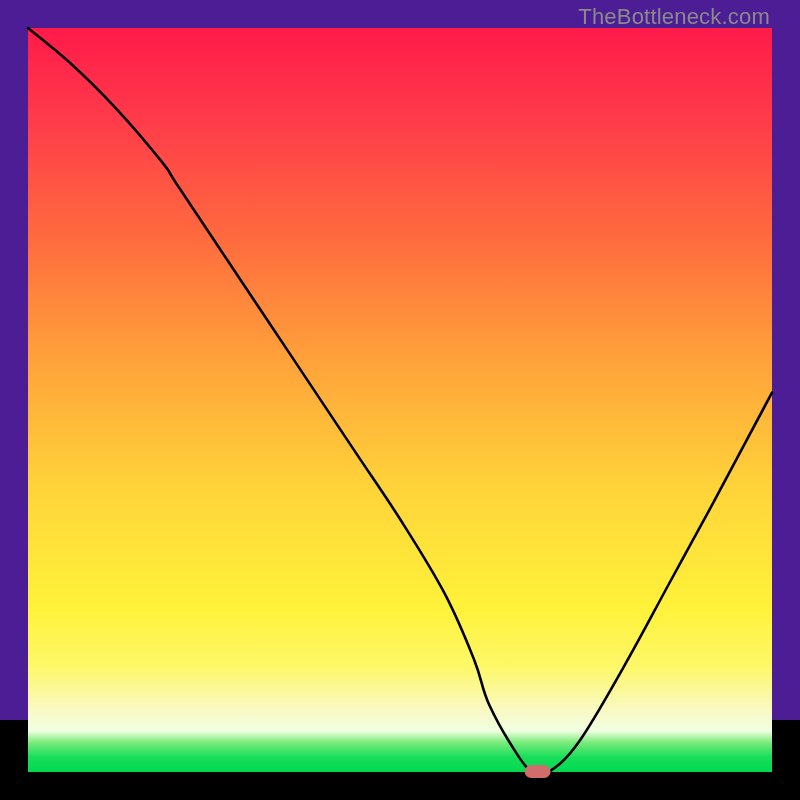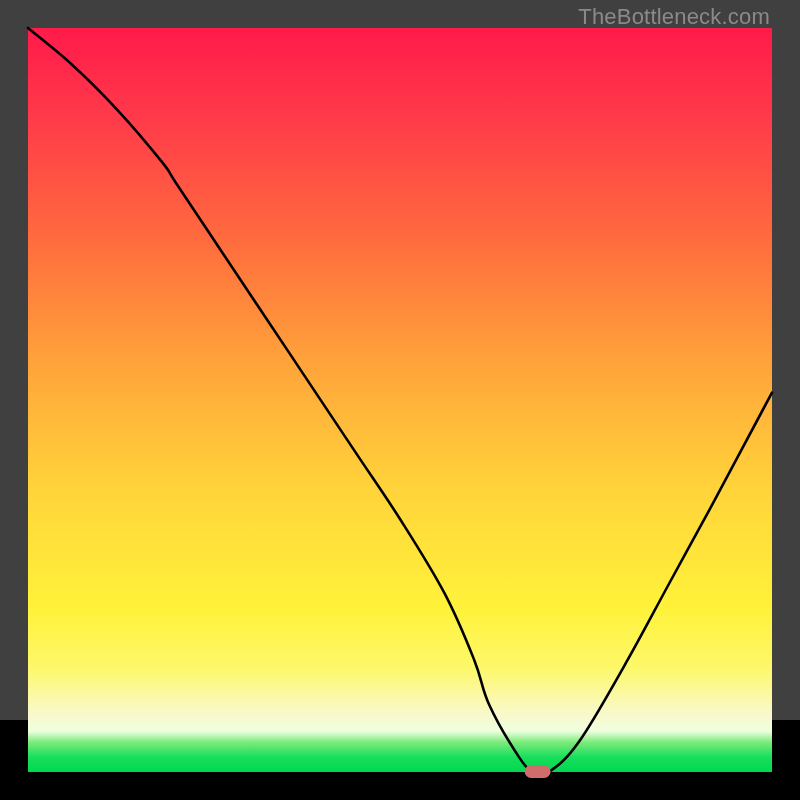--- a/index.html
+++ b/index.html
@@ -10,21 +10,21 @@
     background: #000;
     overflow: hidden;
     font-family: Arial, Helvetica, sans-serif;
   }
   .frame {
     position: absolute;
     left: 0;
     top: 0;
     width: 800px;
     height: 720px;
-    background: #404040;
+    background: #4c1d95;
   }
   .plot {
     position: absolute;
     left: 28px;
     top: 28px;
     width: 744px;
     height: 744px;
     
     background: linear-gradient(
       to bottom,

